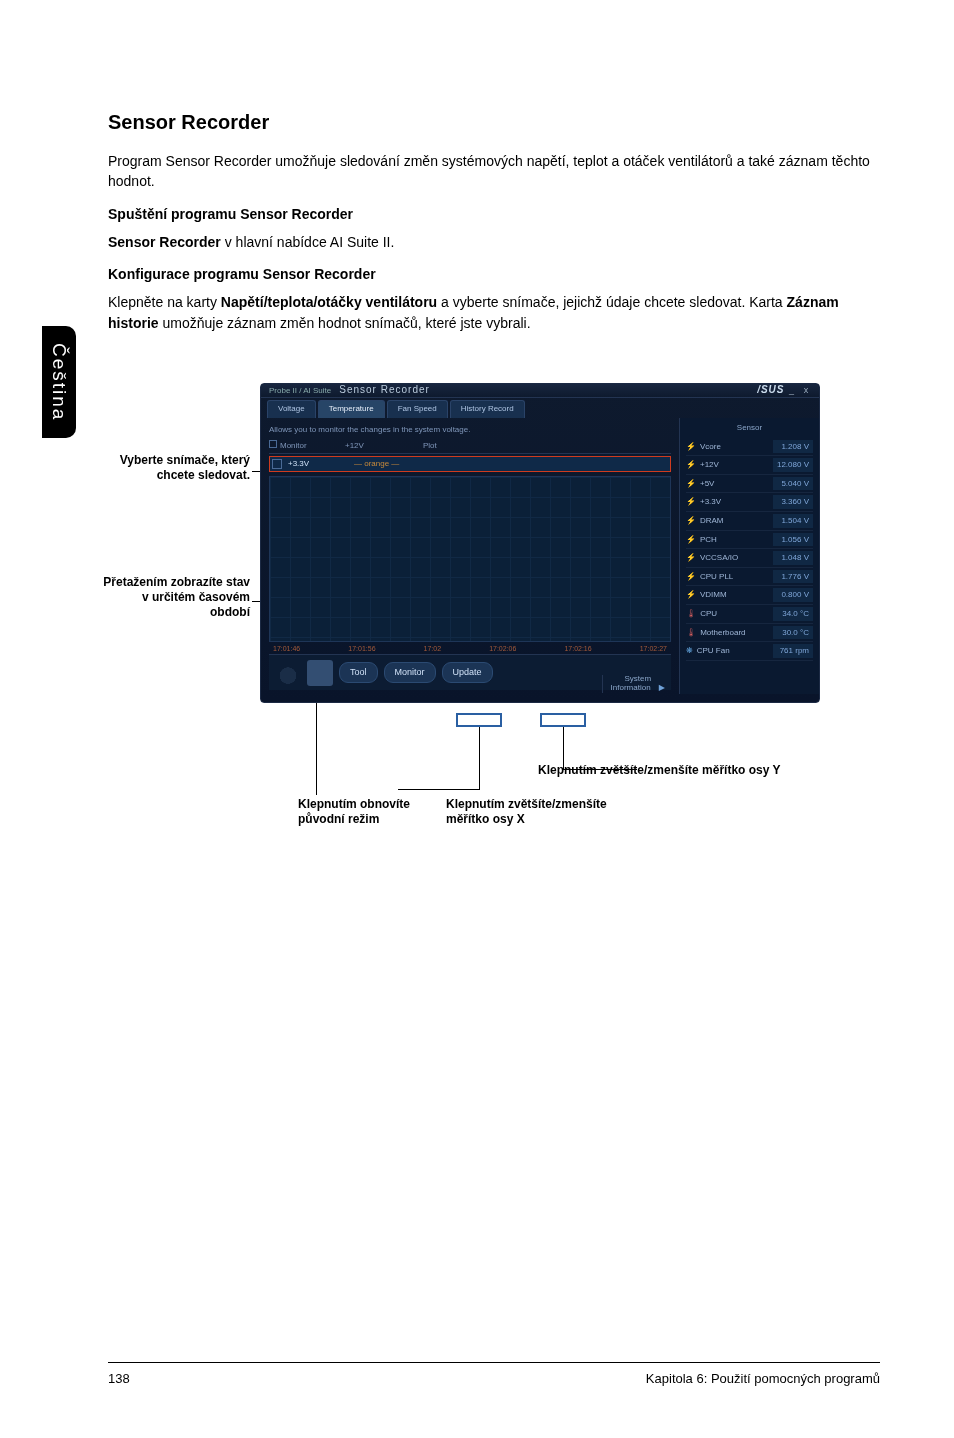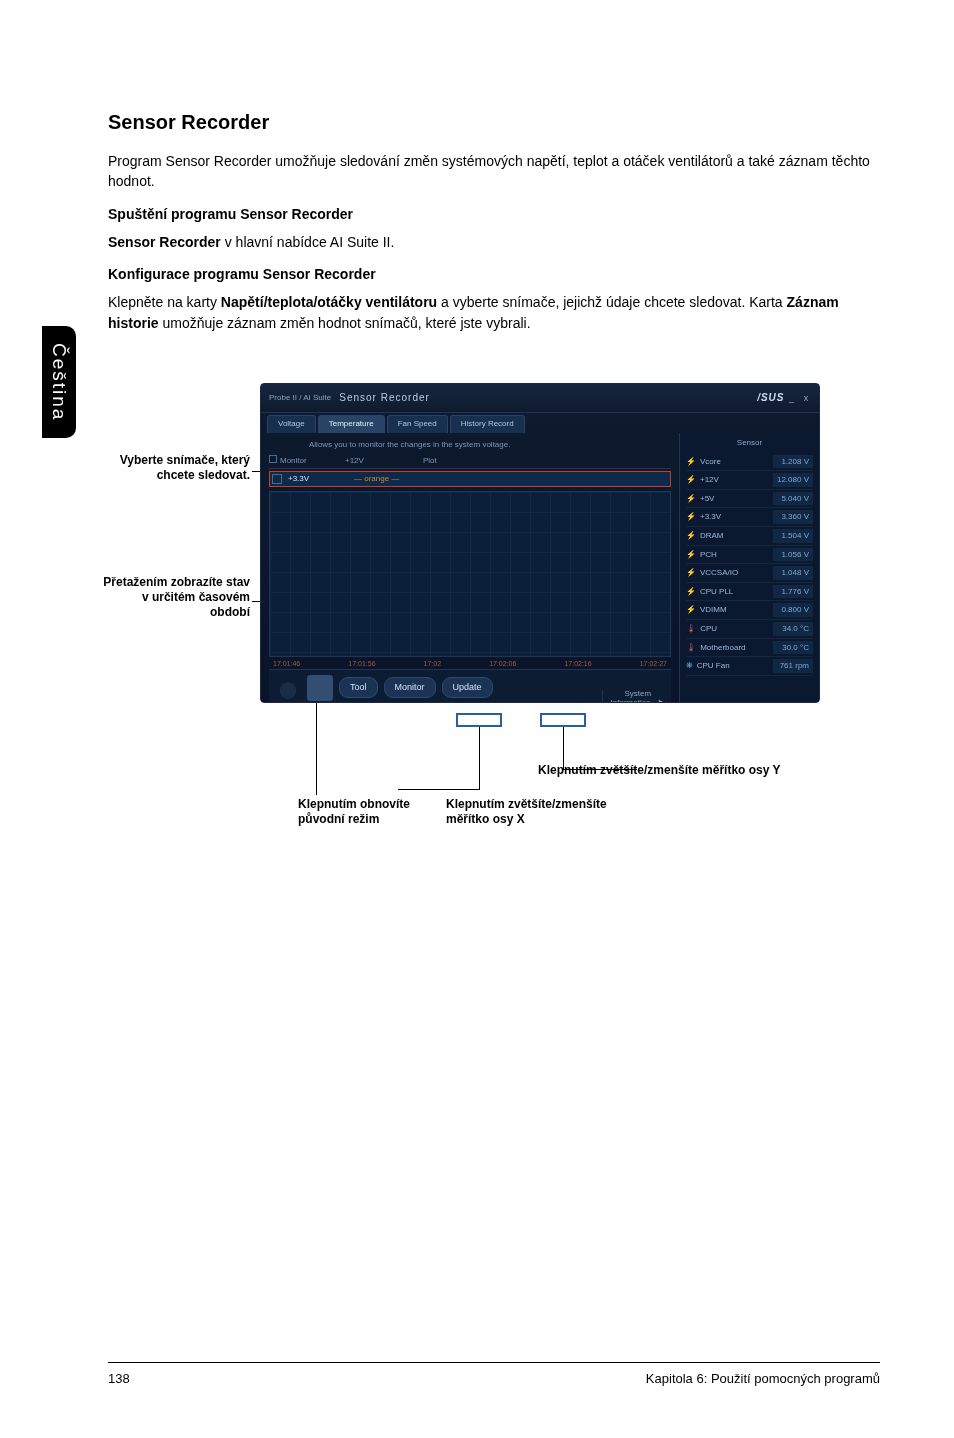--- a/index.html
+++ b/index.html
@@ -69,21 +69,21 @@
     width: 560px;
     height: 320px;
     background: linear-gradient(#0e1a2e, #09142a);
     border: 1px solid #1c2a44;
     border-radius: 4px;
     color: #9db3d4;
     font-size: 9px;
     overflow: hidden;
   }
   .titlebar {
-    height: 29px;
+    height: 14px;
     background: linear-gradient(#18263f, #0e1a2e);
     display: flex;
     align-items: center;
     padding: 0 8px;
     justify-content: space-between;
     border-bottom: 1px solid #233452;
   }
   .titlebar .brand { font-size: 8px; color:#8aa; }
   .titlebar .app-title { font-size: 10px; color:#bcd; letter-spacing:1px; flex:1; margin-left:8px;}
   .titlebar .asus { font-style: italic; font-weight:bold; color:#cde; font-size:10px; letter-spacing:1px; }
@@ -99,21 +99,21 @@
     border: 1px solid #2a4368;
     border-bottom: none;
     border-radius: 3px 3px 0 0;
     padding: 2px 10px;
     font-size: 8px;
     color: #aec4e2;
   }
   .tab.active { background:#274567; color:#e3ecf8; }
   .main-row { display:flex; height: calc(100% - 42px); }
   .left-pane { flex:1; padding:6px 8px 4px 8px; display:flex; flex-direction:column; }
-  .subtitle-row { font-size:8px; color:#7e95b8; margin-bottom:4px; white-space:nowrap; overflow:hidden; text-overflow:ellipsis;margin-left:40px; }
+  .subtitle-row { font-size:8px; color:#7e95b8; margin-bottom:4px; white-space:nowrap; overflow:hidden; text-overflow:ellipsis; }
   .col-headers { display:flex; gap:6px; border-bottom:1px solid #233452; padding-bottom:2px; margin-bottom:2px; }
   .col-headers div { font-size:8px; color:#7e95b8; }
   .col-headers .c1{ width:70px; } .col-headers .c2{ width:60px;} .col-headers .c3{flex:1;margin-left:12px;}
   .checkrow {
     display:flex; gap:6px; align-items:center; font-size:8px; color:#cfe0f6;
     background:#0f2948; border:1px solid #cf3b1f; padding:1px 2px; margin-bottom:2px;
   }
   .checkrow .cb { width:10px; height:10px; border:1px solid #4a6a96; display:inline-block; }
   .chart {
     flex:1; background:#0b2038; border:1px solid #1e3557; margin-top:2px; position:relative;

